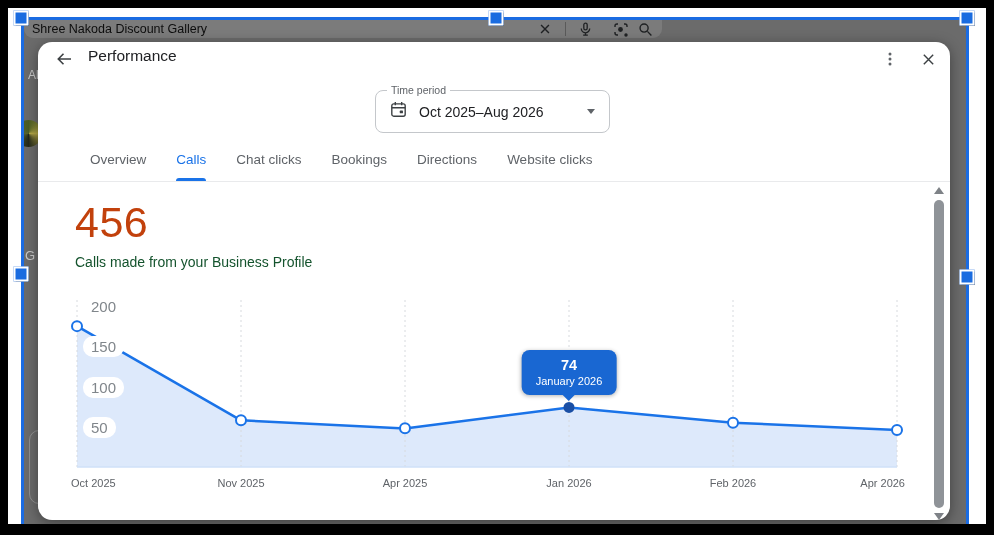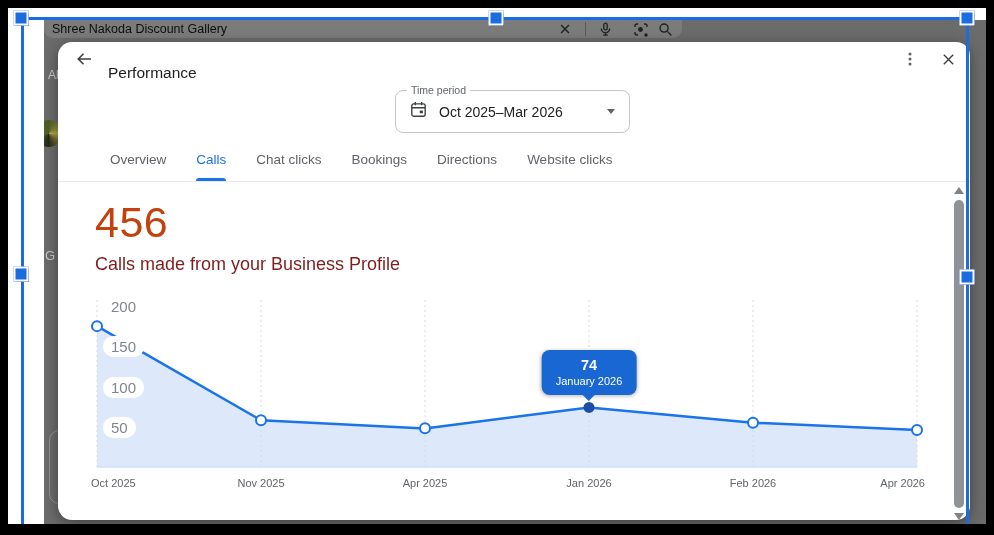--- a/index.html
+++ b/index.html
@@ -10,40 +10,40 @@
   
   .sel-line { position:absolute; background:#1b6ce2; z-index:20; }
   .sel-top   { left:21px; top:17px; width:948px; height:3px; }
   .sel-left  { left:21px; top:17px; width:3px; height:507px; }
   .sel-right { left:966px; top:17px; width:3px; height:507px; }
   .handle { position:absolute; width:15px; height:15px; background:#1a6ce0; border:2px solid #fff;
             transform:translate(-50%,-50%); z-index:30; box-shadow:0 0 1px rgba(0,0,0,.5); }
 
   
   .screenshot { position:absolute; left:24px; top:20px; width:942px; height:504px;
-                background:#6b6b6b; overflow:hidden; z-index:1;margin-left:20px; }
+                background:#6b6b6b; overflow:hidden; z-index:1; }
   .search-bar { position:absolute; left:0; top:0; width:638px; height:18px; background:#7b7b7b;
                 border-radius:0 0 9px 9px; }
   .search-query { position:absolute; left:8px; top:2px; font-size:12.5px; color:#0d0d0d; white-space:nowrap; }
   .bar-icon { position:absolute; top:2px; }
   .bar-sep { position:absolute; left:541px; top:2px; width:1px; height:14px; background:#5a5a5a; }
   .frag { position:absolute; color:#c9c9c9; font-size:12px; }
   .avatar { position:absolute; left:-9px; top:100px; width:27px; height:27px; border-radius:50%;
             background:conic-gradient(#4a5d23,#b5a846,#23281a,#57622e,#4a5d23); }
   .ghost { position:absolute; left:5px; top:410px; width:44px; height:74px;
            border:1px solid rgba(255,255,255,.25); border-radius:10px; }
 
   
   .modal { position:absolute; left:14px; top:22px; width:912px; height:478px; background:#fff;
            border-radius:14px; box-shadow:0 3px 14px rgba(0,0,0,.4); }
   .m-header { position:absolute; left:0; top:0; right:0; height:34px; }
   .icon-btn { position:absolute; width:30px; height:30px; display:flex; align-items:center;
               justify-content:center; cursor:pointer; }
   .back-btn { left:11px; top:2px; }
-  .m-title { position:absolute; left:50px; top:22px; font-size:15.5px; color:#202124; }
+  .m-title { position:absolute; left:50px; top:5px; font-size:15.5px; color:#202124; }
   .kebab-btn { left:837px; top:2px; }
   .mclose-btn { left:875px; top:2px; }
 
   .time-field { position:absolute; left:337px; top:48px; width:235px; height:43px;
                 border:1px solid #c4c7cb; border-radius:8px; display:flex; align-items:center;
                 padding:0 14px; gap:12px; cursor:pointer; }
   .tf-label { position:absolute; top:-7px; left:11px; background:#fff; padding:0 4px;
               font-size:10.5px; color:#5f6368; }
   .tf-value { font-size:14px; color:#202124; white-space:nowrap; }
   .tf-caret { margin-left:auto; width:0; height:0; border-left:4.5px solid transparent;
@@ -51,21 +51,21 @@
 
   .tabs { position:absolute; left:0; top:110px; right:0; height:30px; display:flex; gap:30px;
           padding-left:52px; border-bottom:1px solid #e9eaec; }
   .tab { font-size:13.5px; color:#5f6368; position:relative; line-height:16px; padding-bottom:13px;
          cursor:pointer; white-space:nowrap; }
   .tab.active { color:#1a73e8; }
   .tab.active::after { content:''; position:absolute; left:0; right:0; bottom:0; height:3px;
                        background:#1a73e8; border-radius:3px 3px 0 0; }
 
   .metric-value { position:absolute; left:37px; top:156px; font-size:43px; color:#c2410c; letter-spacing:.5px; }
-  .metric-caption { position:absolute; left:37px; top:212px; font-size:18px; color:#7f1d1d; }
+  .metric-caption { position:absolute; left:37px; top:212px; font-size:14px; color:#14532d; }
 
   .plot { position:absolute; left:39px; top:258px; width:820px; height:167px; }
   .plot svg { overflow:visible; position:absolute; left:0; top:0; }
   .ypill { position:absolute; left:6px; background:#fff; border-radius:10px; padding:2px 8px;
            font-size:15px; color:#80868b; z-index:3; }
   .xlabel { position:absolute; top:177px; font-size:11px; color:#5f6368; white-space:nowrap; }
 
   .tooltip { position:absolute; background:#1967d2; color:#fff; border-radius:8px;
              padding:7px 14px 8px; text-align:center; transform:translate(-50%,-100%);
              z-index:5; box-shadow:0 1px 4px rgba(0,0,0,.3); }
@@ -151,21 +151,21 @@
 
       <div class="time-field">
         <span class="tf-label">Time period</span>
         <span>
           <svg width="17" height="17" viewBox="0 0 16 16">
               <rect x="1.7" y="2.7" width="12.6" height="11.6" rx="1.8" stroke="#3c4043" stroke-width="1.3" fill="none"></rect>
               <path d="M1.7 6.3 H14.3 M5 1 V4 M11 1 V4" stroke="#3c4043" stroke-width="1.3" fill="none"></path>
               <rect x="9.2" y="9" width="3" height="2.6" rx="0.6" fill="#3c4043"></rect>
             </svg>
         </span>
-        <span class="tf-value">Oct 2025–Mar 2026</span>
+        <span class="tf-value">Oct 2025–Aug 2026</span>
         <span class="tf-caret"></span>
       </div>
 
       <div class="tabs">
         <span class="tab">Overview</span>
         <span class="tab active">Calls</span>
         <span class="tab">Chat clicks</span>
         <span class="tab">Bookings</span>
         <span class="tab">Directions</span>
         <span class="tab">Website clicks</span>

